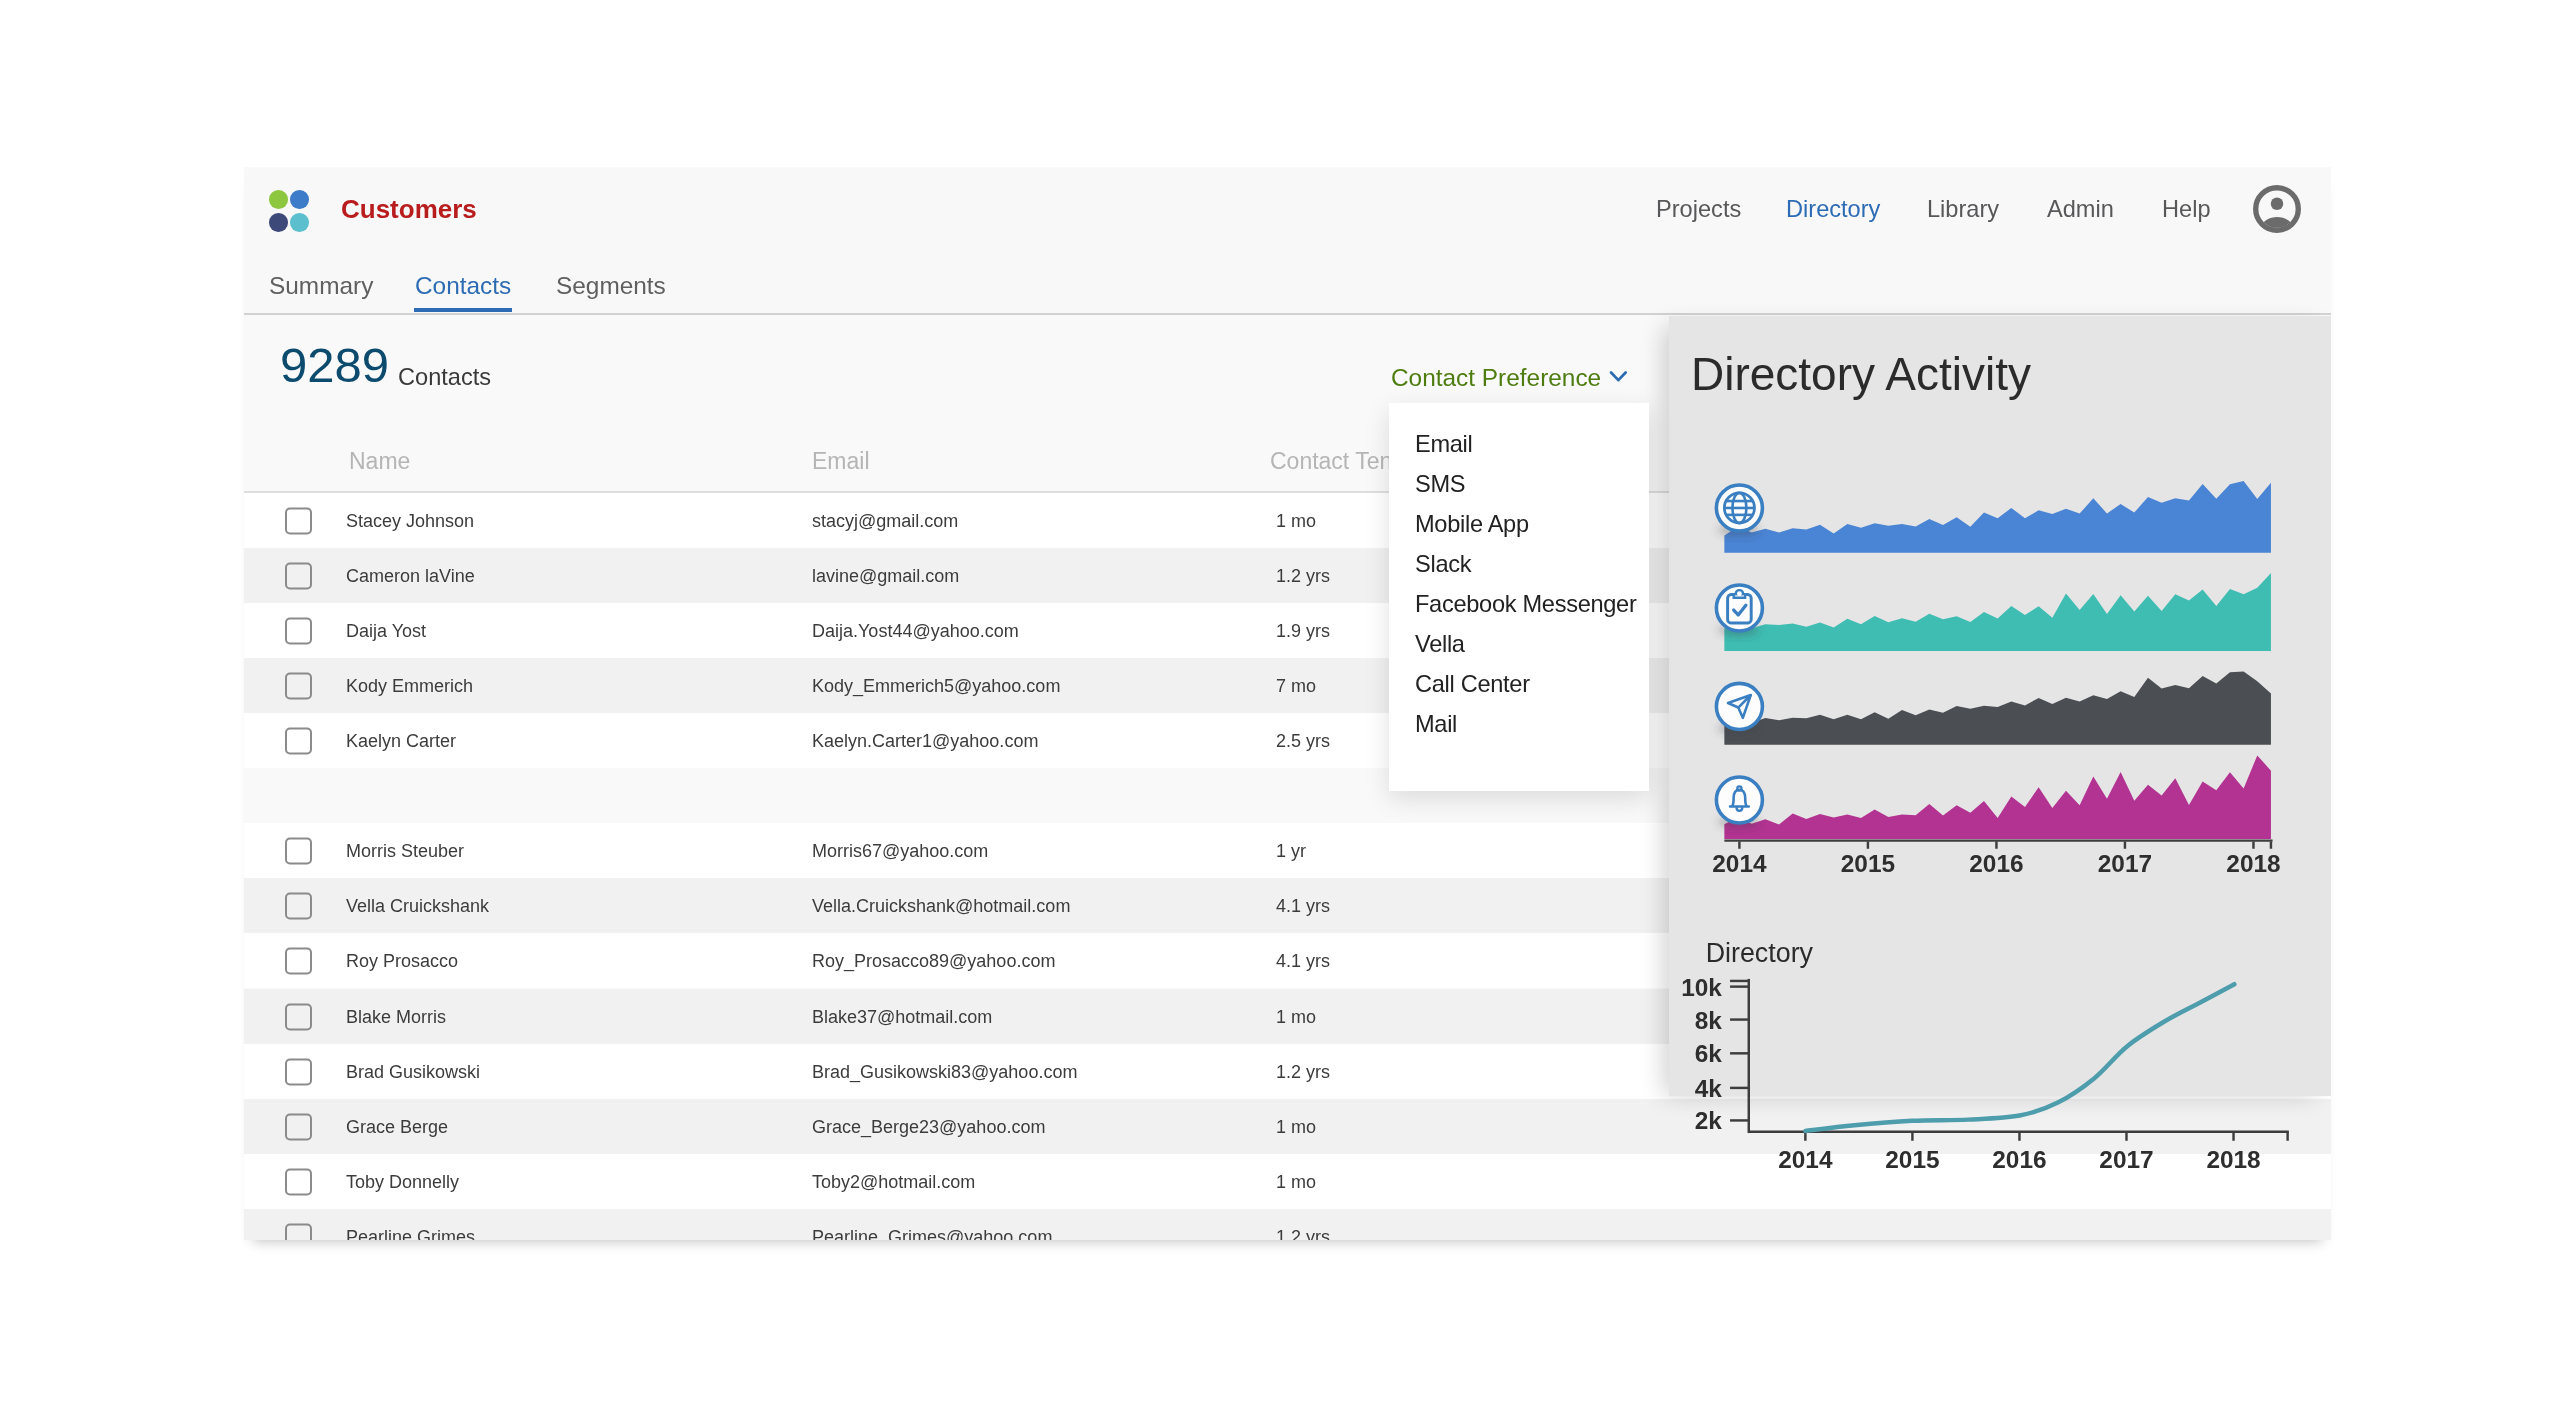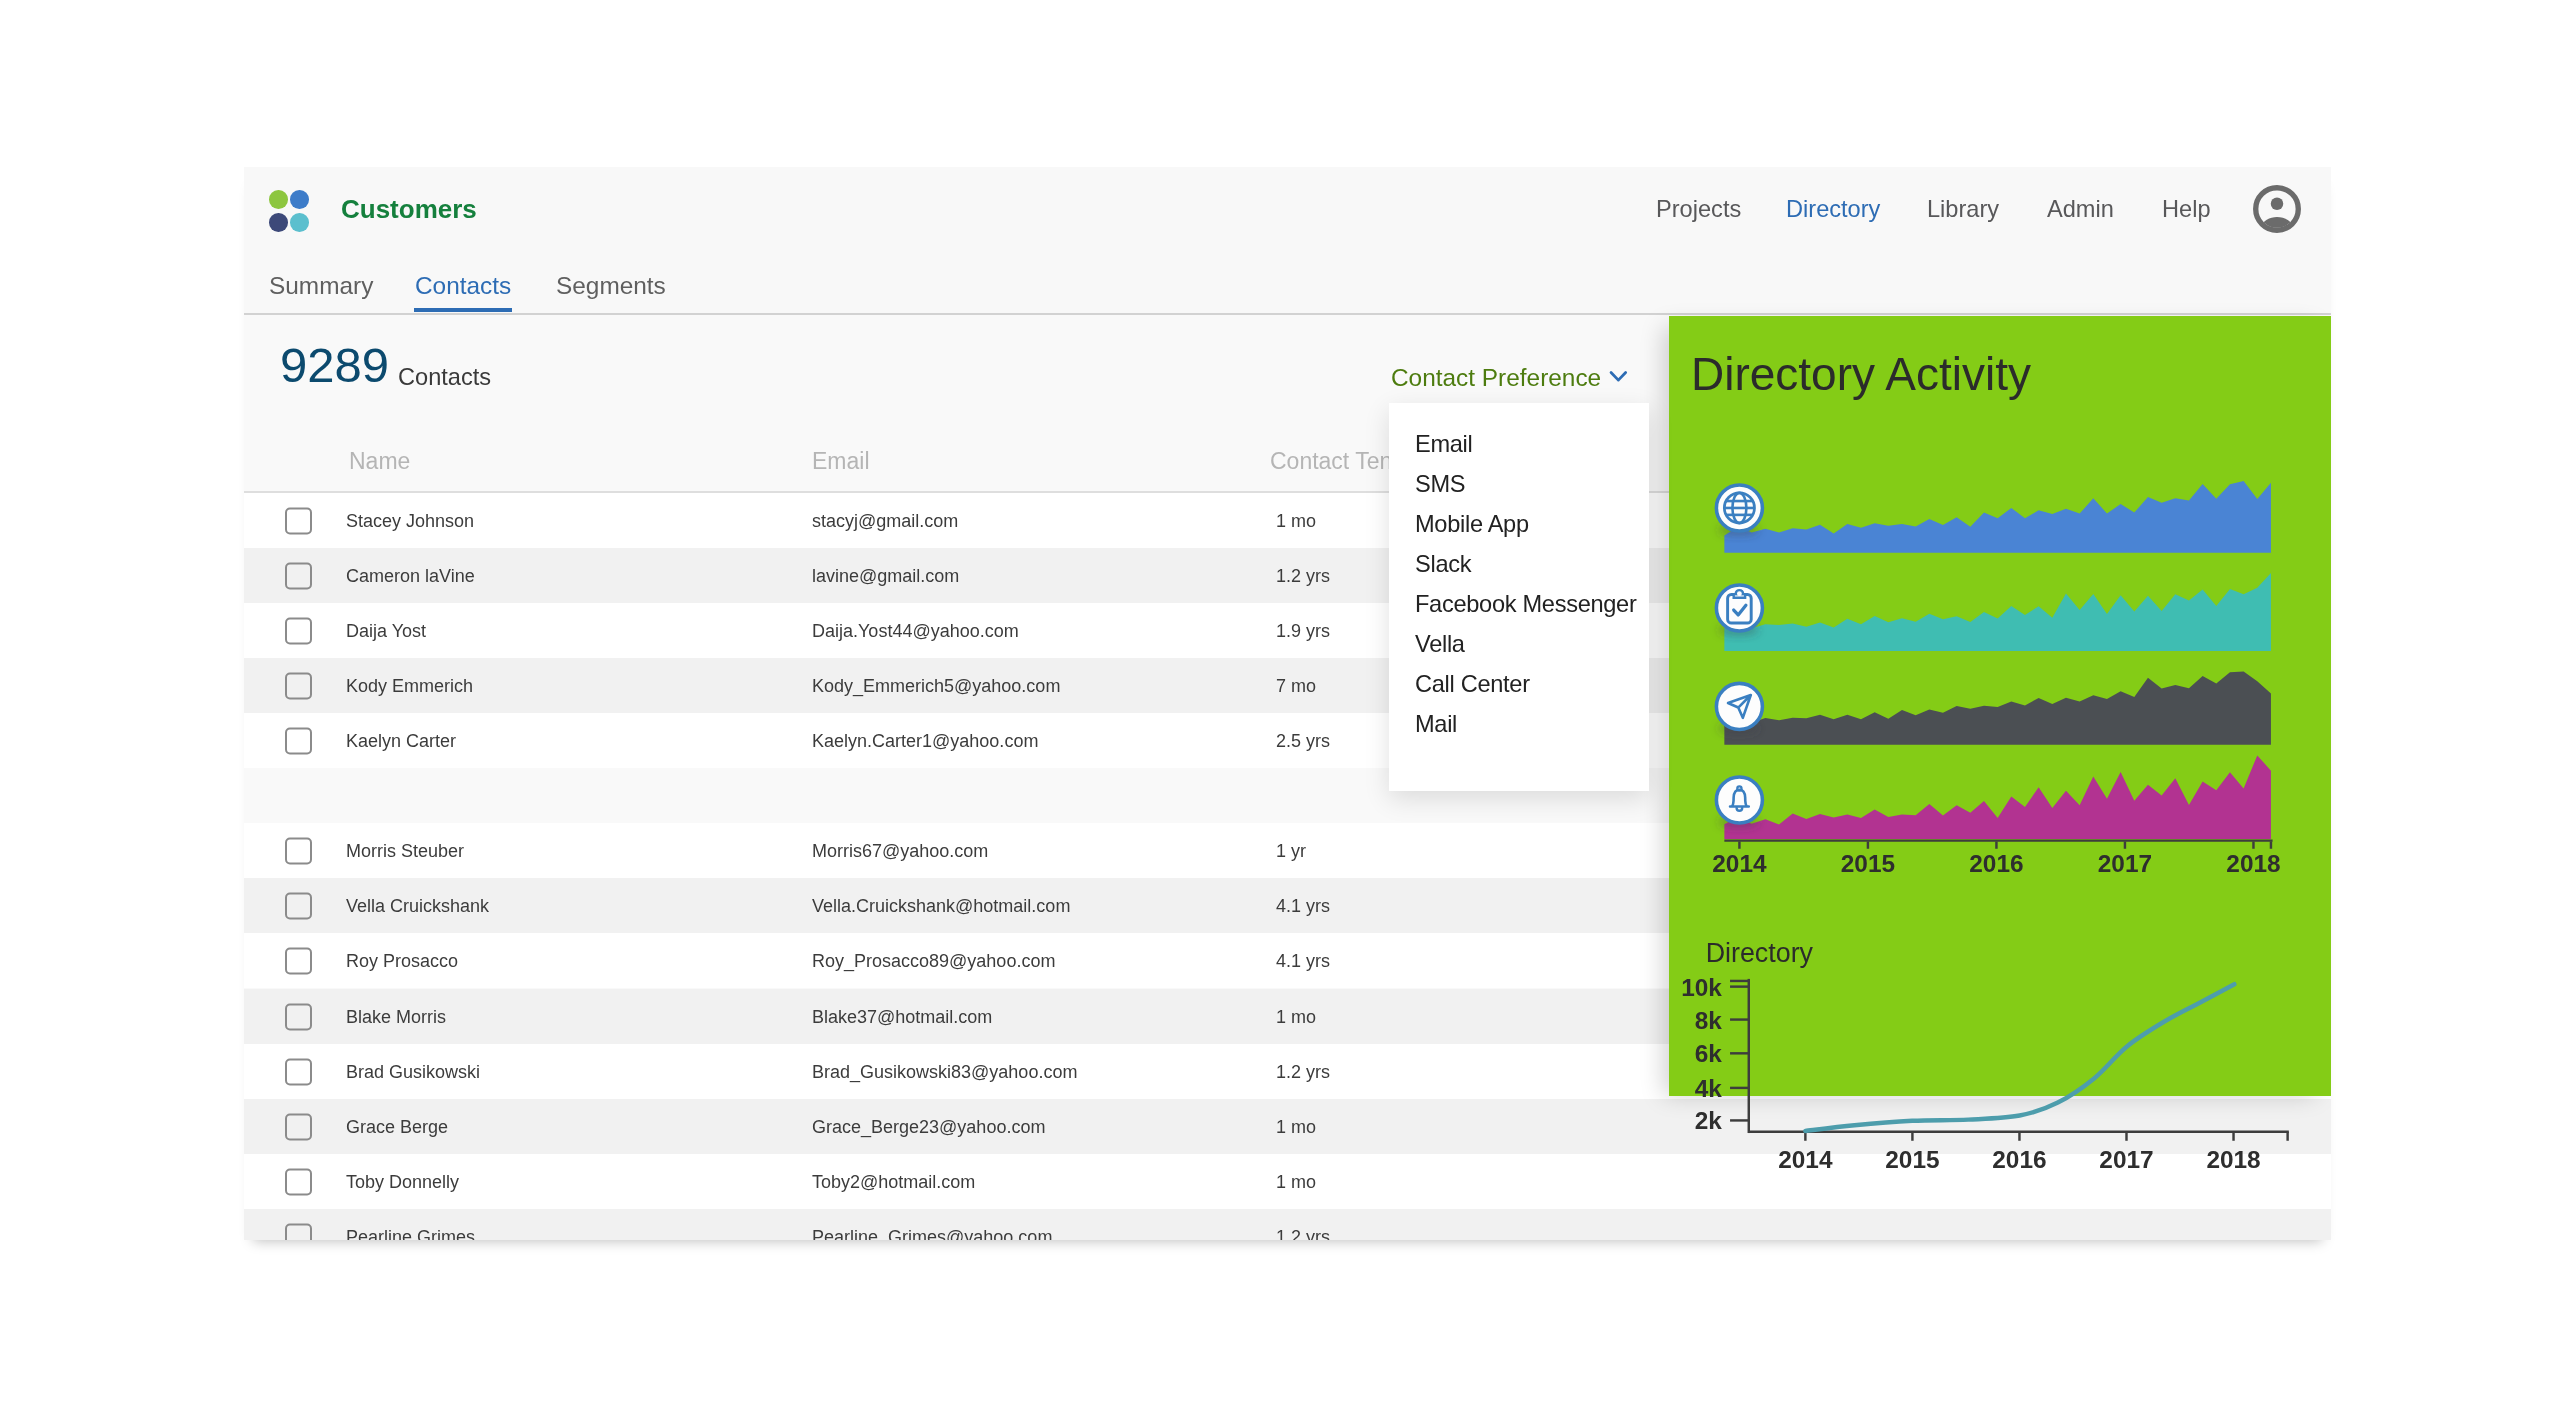--- a/index.html
+++ b/index.html
@@ -2,40 +2,40 @@
 <html style="font-size:13px"><head><meta charset="utf-8">
 <style>
 * { margin:0; padding:0; box-sizing:border-box; }
 html,body { width:2576px; height:1405px; background:#ffffff; font-family:"Liberation Sans", sans-serif; overflow:hidden; }
 .card { position:absolute; left:244px; top:167px; width:2087px; height:1073px;
   background:#f8f8f8; overflow:hidden;
   box-shadow:0 11.4px 12.2px -9px rgba(0,0,0,0.25); }
 .abs { position:absolute; }
 
 .dot { position:absolute; width:18.7px; height:18.7px; border-radius:50%; }
-.title { position:absolute; left:97px; top:27px; font-size:26px; font-weight:bold; color:#15803d; }
+.title { position:absolute; left:97px; top:27px; font-size:26px; font-weight:bold; color:#b91c1c; }
 .nav { position:absolute; top:28.5px; font-size:23.6px; color:#58585a; }
 .nav.active { color:#2d6cb4; }
 .tab { position:absolute; top:105px; font-size:24.4px; color:#5f5f5f; }
 .tab.active { color:#2d6cb4; }
 .underline { position:absolute; left:170px; top:141px; width:98px; height:3.7px; background:#2d6cb4; }
 .divider { position:absolute; left:0; top:146px; width:2087px; height:2.4px; background:#d2d2d2; }
 .tablebg { position:absolute; left:0; top:148px; width:2087px; height:925px; background:#f9f9f9; }
 .count { position:absolute; left:36px; top:170px; font-size:49px; color:#0c4a6e; }
 .countlab { position:absolute; left:154px; top:197px; font-size:23.6px; color:#3a3a3a; }
 .cpref { position:absolute; left:1147px; top:197px; font-size:24.4px; color:#4d7c0f; }
 .th { position:absolute; top:281px; font-size:23px; color:#b5b5b5; }
 .rowhead { position:absolute; left:0; top:324px; width:2087px; height:1.6px; background:#dedede; }
 .row { position:absolute; left:0; width:2087px; height:55px; background:#ffffff; }
 .row.odd { background:#f1f1f1; }
 .row span { position:absolute; top:50%; transform:translateY(-50%); font-size:18px; color:#3c3c3c; white-space:nowrap; }
 .cb { left:41px; width:27px; height:27px; border:2.8px solid #8b8b8b; border-radius:4.9px; }
 .c1 { left:102px; } .c2 { left:568px; } .c3 { left:1032px; }
 .panel { position:absolute; left:1425px; top:149px; width:663px; height:780px;
-  background:#84cc16; box-shadow:-11.4px 4.9px 23px -4.9px rgba(0,0,0,0.18); }
+  background:#e5e5e5; box-shadow:-11.4px 4.9px 23px -4.9px rgba(0,0,0,0.18); }
 .ptitle { position:absolute; left:22px; top:31px; font-size:46px; color:#2b2b2b; }
 .dropdown { position:absolute; left:1145px; top:236px; width:260px; height:388px; background:#ffffff;
   box-shadow:0 8.1px 24.4px rgba(0,0,0,0.12); padding-top:21px; }
 .ditem { height:40px; line-height:40px; padding-left:26px; font-size:23.6px; letter-spacing:-0.3px; color:#222222; white-space:nowrap; }
 .axlab { font:bold 30px "Liberation Sans", sans-serif; fill:#2e2e2e; }
 </style></head>
 <body>
 <div class="card">
   <div class="dot" style="left:25px;top:23px;background:#8dc63f"></div>
   <div class="dot" style="left:46px;top:23px;background:#3d7cc9"></div>

